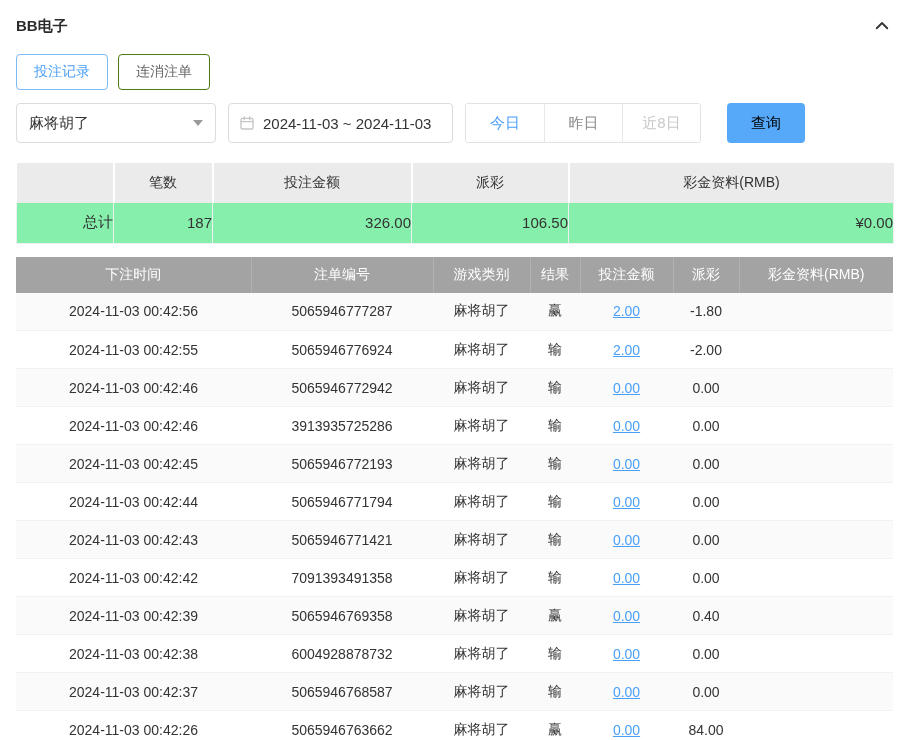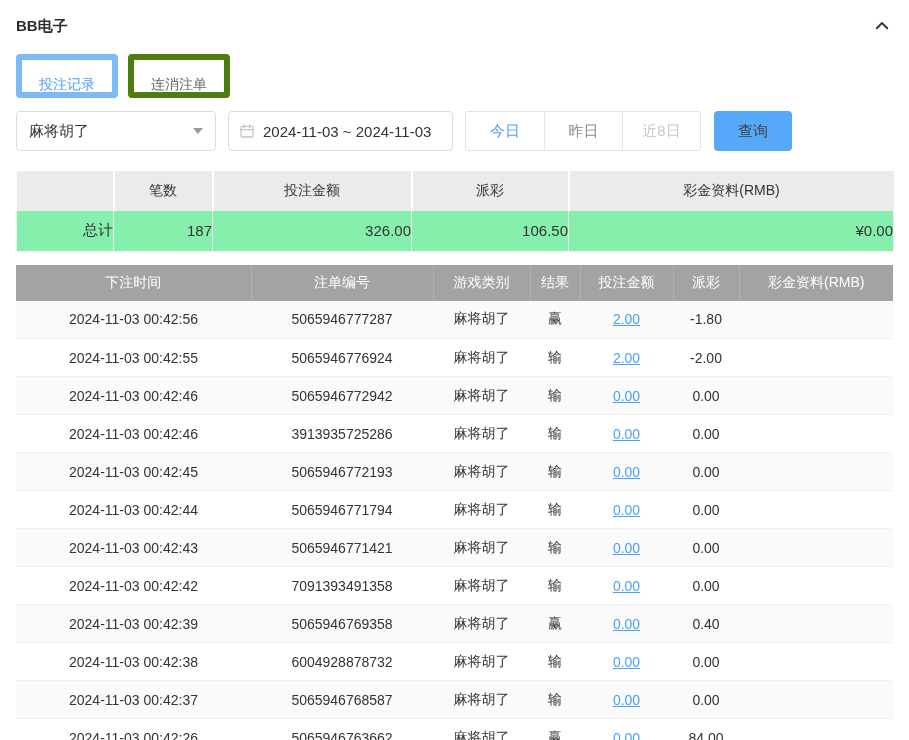--- a/index.html
+++ b/index.html
@@ -5,41 +5,41 @@
   * { margin:0; padding:0; box-sizing:border-box; }
   html,body { width:909px; height:740px; overflow:hidden; background:#fff;
     font-family:"Liberation Sans","DejaVu Sans",sans-serif; color:#333; }
   .page { padding:0 16px; }
 
   .panel-header { display:flex; justify-content:space-between; align-items:center; padding-top:15px; }
   .title { font-size:15px; font-weight:bold; color:#2b2b2b; }
   .collapse { cursor:pointer; display:flex; align-items:center; padding:2px; }
 
   .tabs { margin-top:17px; display:flex; gap:10px; }
-  .tab { height:36px; padding:16px 17px; background:#fff; border:6px solid #4d7c0f;
+  .tab { height:36px; padding:8px 17px; background:#fff; border:1px solid #4d7c0f;
     border-radius:4px; font-size:14px; color:#666; cursor:pointer; }
   .tab.active { border-color:#7db9f5; color:#4a9ff7; }
 
   .filters { margin-top:13px; display:flex; align-items:center; }
   .select { width:200px; height:40px; border:1px solid #dcdcdc; border-radius:4px;
     display:flex; align-items:center; justify-content:space-between; padding:0 12px;
     font-size:15px; cursor:pointer; background:#fff; }
   .caret { width:0; height:0; border-left:5px solid transparent; border-right:5px solid transparent;
     border-top:6px solid #9a9a9a; }
   .datepicker { margin-left:12px; width:225px; height:40px; border:1px solid #dcdcdc;
     border-radius:4px; display:flex; align-items:center; padding:12px 10px; gap:8px;
     font-size:15px; cursor:pointer; background:#fff; }
   .btn-group { margin-left:12px; display:flex; border:1px solid #e2e2e2; border-radius:3px;
     overflow:hidden; height:40px; background:#fff; }
   .qbtn { width:78px; height:100%; background:#fff; border:none; border-left:1px solid #e8e8e8;
     font-size:15px; color:#8a8a8a; cursor:pointer; }
   .qbtn:first-child { border-left:none; }
   .qbtn.active { color:#4a9ff7; }
   .qbtn.disabled { color:#c8c8c8; }
-  .search-btn { margin-left:13px; width:78px; height:40px; background:#56a8f8; color:#404040;
+  .search-btn { margin-left:26px; width:78px; height:40px; background:#56a8f8; color:#000000;
     border:none; border-radius:4px; font-size:15px; cursor:pointer; }
 
   table { border-collapse:collapse; table-layout:fixed; width:877px; font-size:14px; }
 
   .summary { margin-top:20px; }
   .summary th { background:#ebebeb; font-weight:normal; height:40px;
     border-right:2px solid #fff; color:#333; font-size:14px; }
   .summary th:last-child { border-right:none; }
   .summary td { height:40px; text-align:right; border:1px solid #f0f0f0; border-top:none;
     font-size:15px; background:#86efac; }

